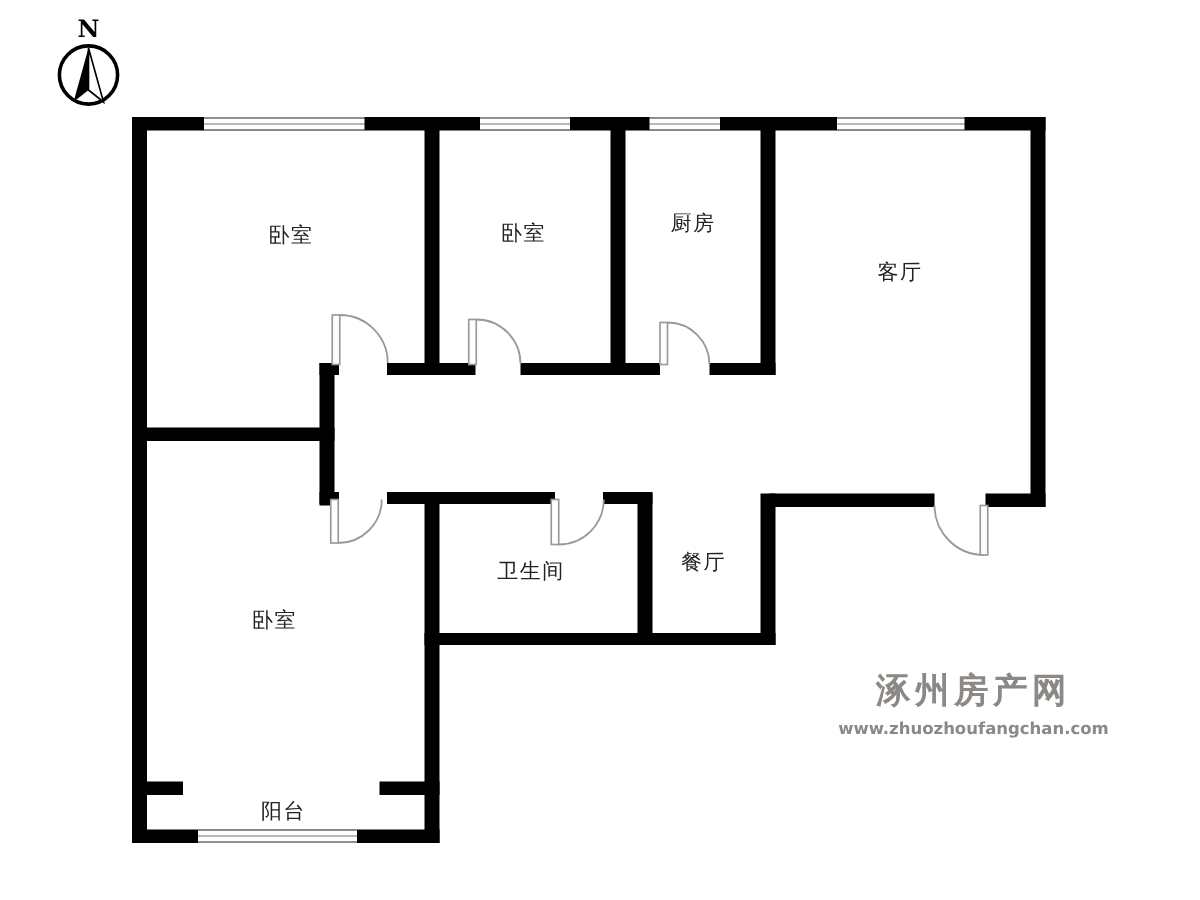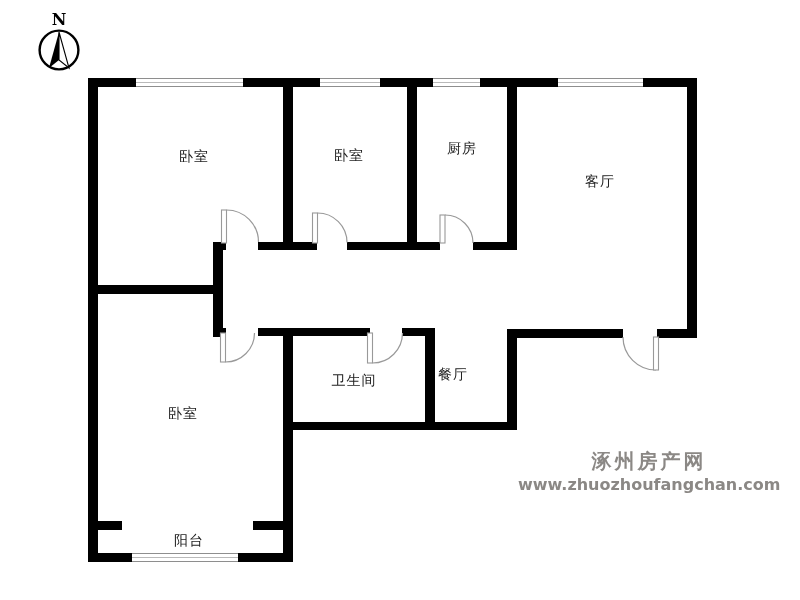--- a/index.html
+++ b/index.html
@@ -22,22 +22,22 @@
     font-family:"DejaVu Serif","Liberation Serif",serif;
     font-weight:bold;font-size:16px;color:#000;
   }
   #compass-svg{position:absolute;left:37px;top:28px;}
   #watermark{
     position:absolute;left:518px;top:451px;width:262px;text-align:center;
     color:#8b8885;font-weight:bold;
     text-shadow:-1px -1px 0 #fff,1px -1px 0 #fff,-1px 1px 0 #fff,1px 1px 0 #fff,0 0 2px #fff;
     line-height:1.0;
   }
-  #watermark .site-name{font-size:20px;letter-spacing:3px;}
-  #watermark .site-url{font-size:16px;margin-top:6px;letter-spacing:0;}
+  #watermark .site-name{font-size:23px;letter-spacing:3px;font-family:Liberation Mono, monospace;}
+  #watermark .site-url{font-size:11px;margin-top:6px;letter-spacing:0;}
 </style>
 </head>
 <body>
 
 <div id="stage">
 
   <div id="compass-n">N</div>
   <svg id="compass-svg" width="44" height="44" viewBox="0 0 44 44">
     <circle cx="22" cy="22" r="19.4" fill="none" stroke="#000" stroke-width="2.4"></circle>
     <polygon points="22,4 12,40 22,32" fill="#000"></polygon>
@@ -89,21 +89,21 @@
       <rect x="367.5" y="333" width="5" height="30" fill="#fff" stroke="#999999" stroke-width="1.1"></rect>
       <path d="M656 370 A33 33 0 0 1 623 337" fill="none" stroke="#999999" stroke-width="1.2"></path>
       <rect x="653.5" y="337" width="5" height="33" fill="#fff" stroke="#999999" stroke-width="1.1"></rect>
     </svg>
 
   <div class="room-label" style="left:194px;top:157px">卧室</div>
   <div class="room-label" style="left:349px;top:156px">卧室</div>
   <div class="room-label" style="left:462px;top:149px">厨房</div>
   <div class="room-label" style="left:600px;top:182px">客厅</div>
   <div class="room-label" style="left:354px;top:381px">卫生间</div>
-  <div class="room-label" style="left:453px;top:375px">餐厅</div>
+  <div class="room-label" style="left:469px;top:375px">餐厅</div>
   <div class="room-label" style="left:183px;top:414px">卧室</div>
   <div class="room-label" style="left:189px;top:541px">阳台</div>
 
   <div id="watermark">
     <div class="site-name">涿州房产网</div>
     <div class="site-url">www.zhuozhoufangchan.com</div>
   </div>
 
 </div>
 

